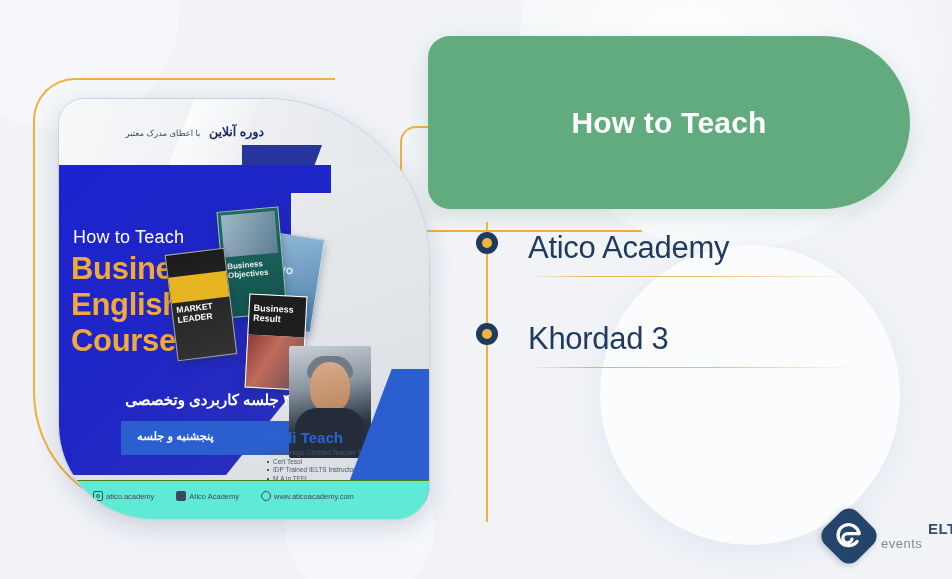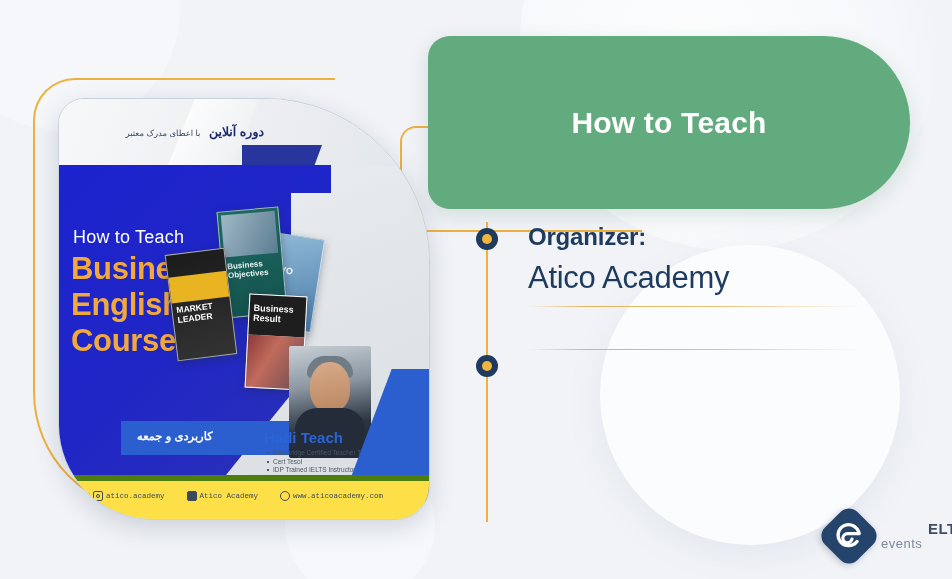--- a/index.html
+++ b/index.html
@@ -161,21 +161,21 @@
   .credits ul{margin:0;padding:0;}
   
   .corner-wedge{
     position:absolute;right:-5px;bottom:18px;width:92px;height:132px;
     background:#2b5fd0;
     clip-path:polygon(54% 0,100% 0,100% 100%,0 100%);
   }
   
   .poster-footer{
     position:absolute;left:0;bottom:0;width:100%;height:38px;
-    background:#fde047;border-top:6px solid #4d7c0f;font-family:Liberation Mono, monospace;
+    background:#5eead4;border-top:1px solid #4d7c0f;
   }
   .social{
     position:absolute;left:34px;top:10px;display:flex;gap:22px;align-items:center;
     color:#3d4a5c;font-size:7.5px;white-space:nowrap;
   }
   .social .it{display:flex;align-items:center;gap:3px;}
   .sico{width:8px;height:8px;border:1px solid #3d4a5c;border-radius:2px;display:inline-block;position:relative;}
   .sico.ig::after{content:"";position:absolute;left:2px;top:2px;width:2px;height:2px;border:1px solid #3d4a5c;border-radius:50%;}
   .sico.li{background:#3d4a5c;border-color:#3d4a5c;}
   .sico.web{border-radius:50%;}
@@ -275,22 +275,23 @@
       <div class="book b3">
         <div class="band"></div>
         <div class="bt">MARKET LEADER</div>
       </div>
       <div class="book b4">
         <div class="top"></div>
         <div class="bt">Business Result</div>
         <div class="ph"></div>
       </div>
 
+      <div class="persian-sessions">۴ جلسه کاربردی وتخصصی</div>
       <div class="ribbon"></div>
-      <div class="ribbon-text">کاربردی و جمعه</div>
+      <div class="ribbon-text">پنجشنبه و جلسه</div>
 
       <div class="photo">
         <div class="hair"></div>
         <div class="face"></div>
         <div class="body"></div>
       </div>
       <div class="instructor-name">Hadi Teach</div>
       <div class="credits">
         <ul>
           <li>Cambridge Certified Teacher Trainer</li>
@@ -326,31 +327,31 @@
     <div class="line">How to Teach</div>
   </div>
 
   <div class="info">
     <div class="timeline"></div>
 
     <div class="info-item">
       <div class="bullet">
           <i></i>
         </div>
-      <div class="info-label">Organizer:</div>
       <div class="info-value">Atico Academy</div>
       <div class="divider"></div>
     </div>
 
     <div class="gap"></div>
 
     <div class="info-item">
       <div class="bullet">
           <i></i>
         </div>
+      <div class="info-value">Khordad 3</div>
       <div class="divider"></div>
     </div>
   </div>
 
   <div class="logo">
     <div class="logo-mark">
       <svg class="glyph" width="28" height="28" viewBox="0 0 28 28">
         <path d="M24 11.5 A10.5 10.5 0 1 0 22 19.5" fill="none" stroke="#ffffff" stroke-width="3.4" stroke-linecap="round"></path>
         <path d="M24 11.6 L12.5 11.6 A4.6 4.6 0 1 0 17 17" fill="none" stroke="#ffffff" stroke-width="3.2" stroke-linecap="round"></path>
       </svg>

